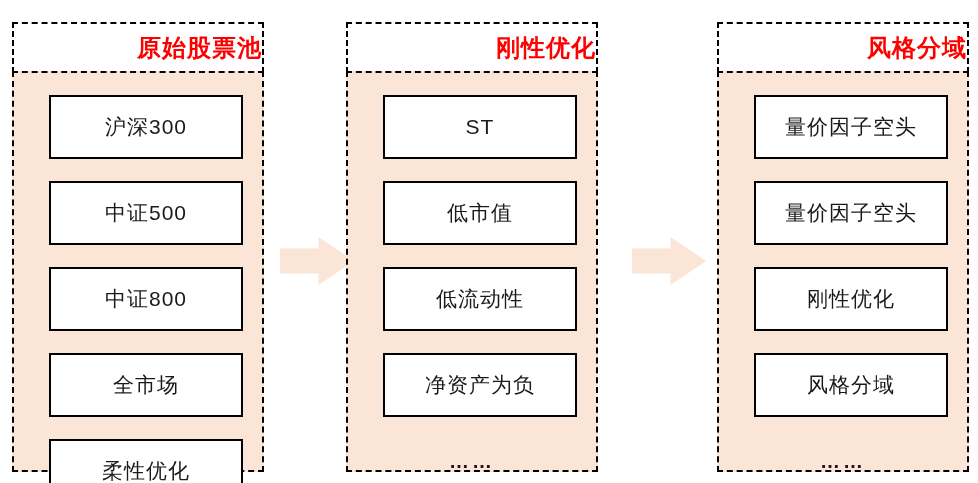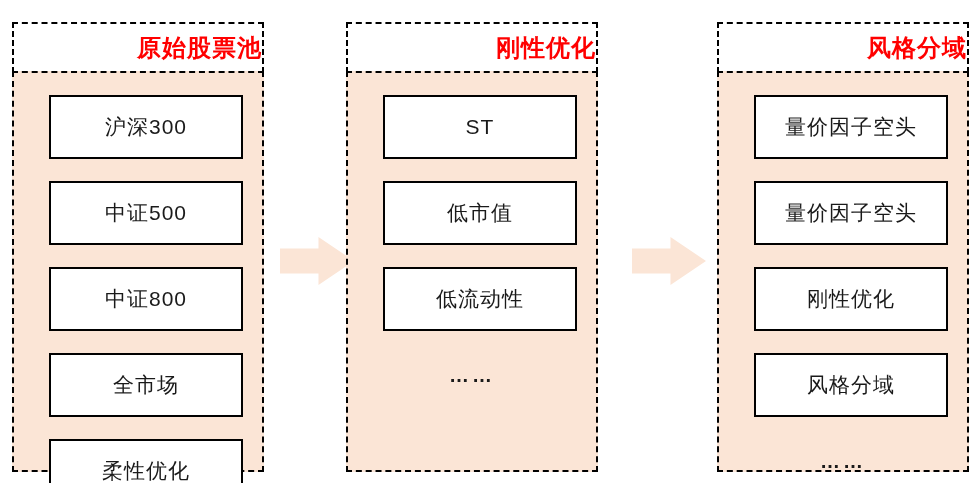--- a/index.html
+++ b/index.html
@@ -97,20 +97,21 @@
   <div class="flow-arrow arrow-1"></div>
 
   <div class="column col-2">
     <div class="col-header">
       <span>刚性优化</span>
     </div>
     <div class="col-body">
       <div class="item-box">ST</div>
       <div class="item-box">低市值</div>
       <div class="item-box">低流动性</div>
+      <div class="item-box">净资产为负</div>
       <div class="ellipsis-row">……</div>
     </div>
   </div>
 
   <div class="flow-arrow arrow-2"></div>
 
   <div class="column col-3">
     <div class="col-header">
       <span>风格分域</span>
     </div>

